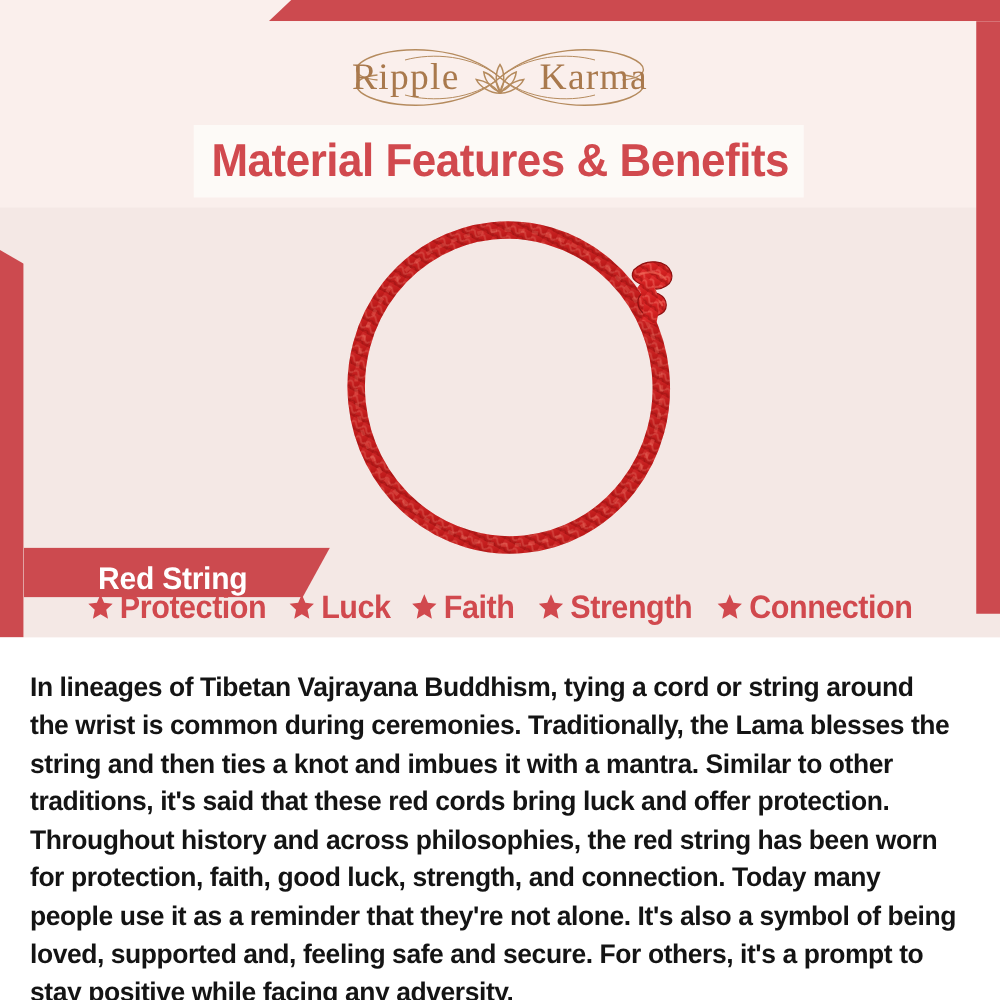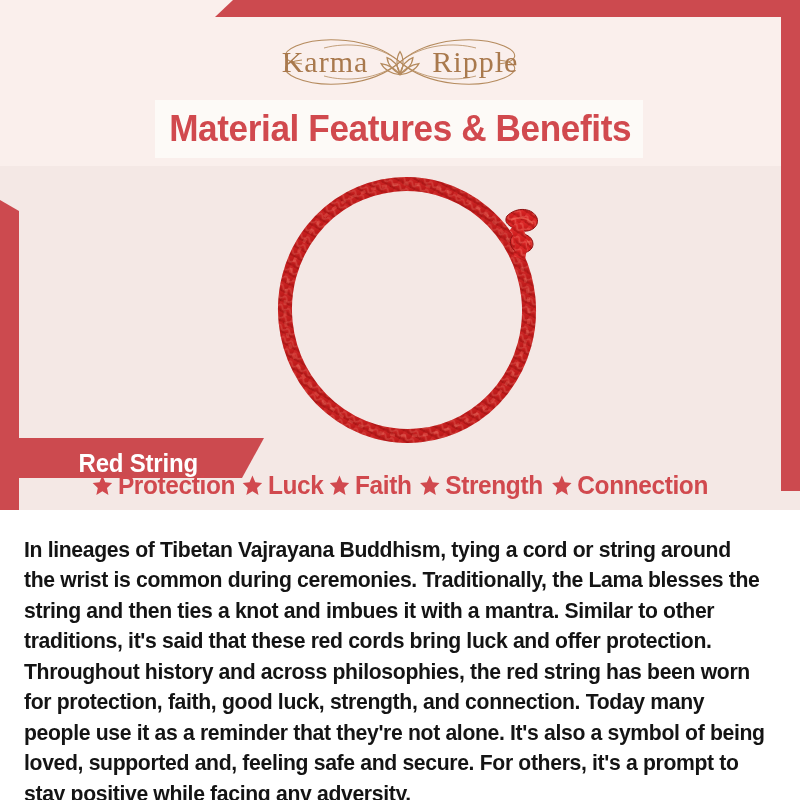--- a/index.html
+++ b/index.html
@@ -86,21 +86,21 @@
     color:#ffffff;font-weight:bold;font-size:25px;
     margin-left:57px;letter-spacing:-0.2px;
     transform:scaleX(0.96);
     white-space:nowrap;
   }
 
   
   .features{
     position:absolute;left:0;top:464px;width:800px;height:42px;
     display:flex;align-items:center;justify-content:center;
-    gap:0;
+    gap:11px;
   }
   .feature{
     display:flex;align-items:center;gap:5px;
     color:#d1494e;font-weight:bold;font-size:26px;
     letter-spacing:-0.4px;
     transform:scaleX(0.94);
     white-space:nowrap;
   }
   .star{width:23px;height:23px;flex:0 0 auto;display:block;}
 
@@ -139,22 +139,22 @@
           <path d="M150 28 C180 2, 230 2, 254 12 C270 19, 268 28, 248 30"></path>
           <path d="M150 28 C180 54, 230 54, 254 44 C270 37, 268 28, 248 26"></path>
           <path d="M150 28 C128 10, 96 8, 74 14" stroke-width="0.8"></path>
           <path d="M150 28 C128 46, 96 48, 74 42" stroke-width="0.8"></path>
           <path d="M150 28 C172 10, 204 8, 226 14" stroke-width="0.8"></path>
           <path d="M150 28 C172 46, 204 48, 226 42" stroke-width="0.8"></path>
         </g>
       </svg>
 
       <div class="logo-text">
+        <span class="logo-word">Ripple</span>
         <span class="logo-word">Karma</span>
-        <span class="logo-word">Ripple</span>
       </div>
 
       <svg class="lotus" viewBox="0 0 44 30">
         <g fill="none" stroke="#b58b5e" stroke-width="1.2">
           <path d="M22 4 C18 10, 18 20, 22 26 C26 20, 26 10, 22 4 Z"></path>
           <path d="M22 26 C16 24, 10 18, 9 10 C15 12, 20 18, 22 26 Z"></path>
           <path d="M22 26 C28 24, 34 18, 35 10 C29 12, 24 18, 22 26 Z"></path>
           <path d="M22 27 C14 27, 6 22, 3 16 C10 17, 17 21, 22 27 Z"></path>
           <path d="M22 27 C30 27, 38 22, 41 16 C34 17, 27 21, 22 27 Z"></path>
         </g>

